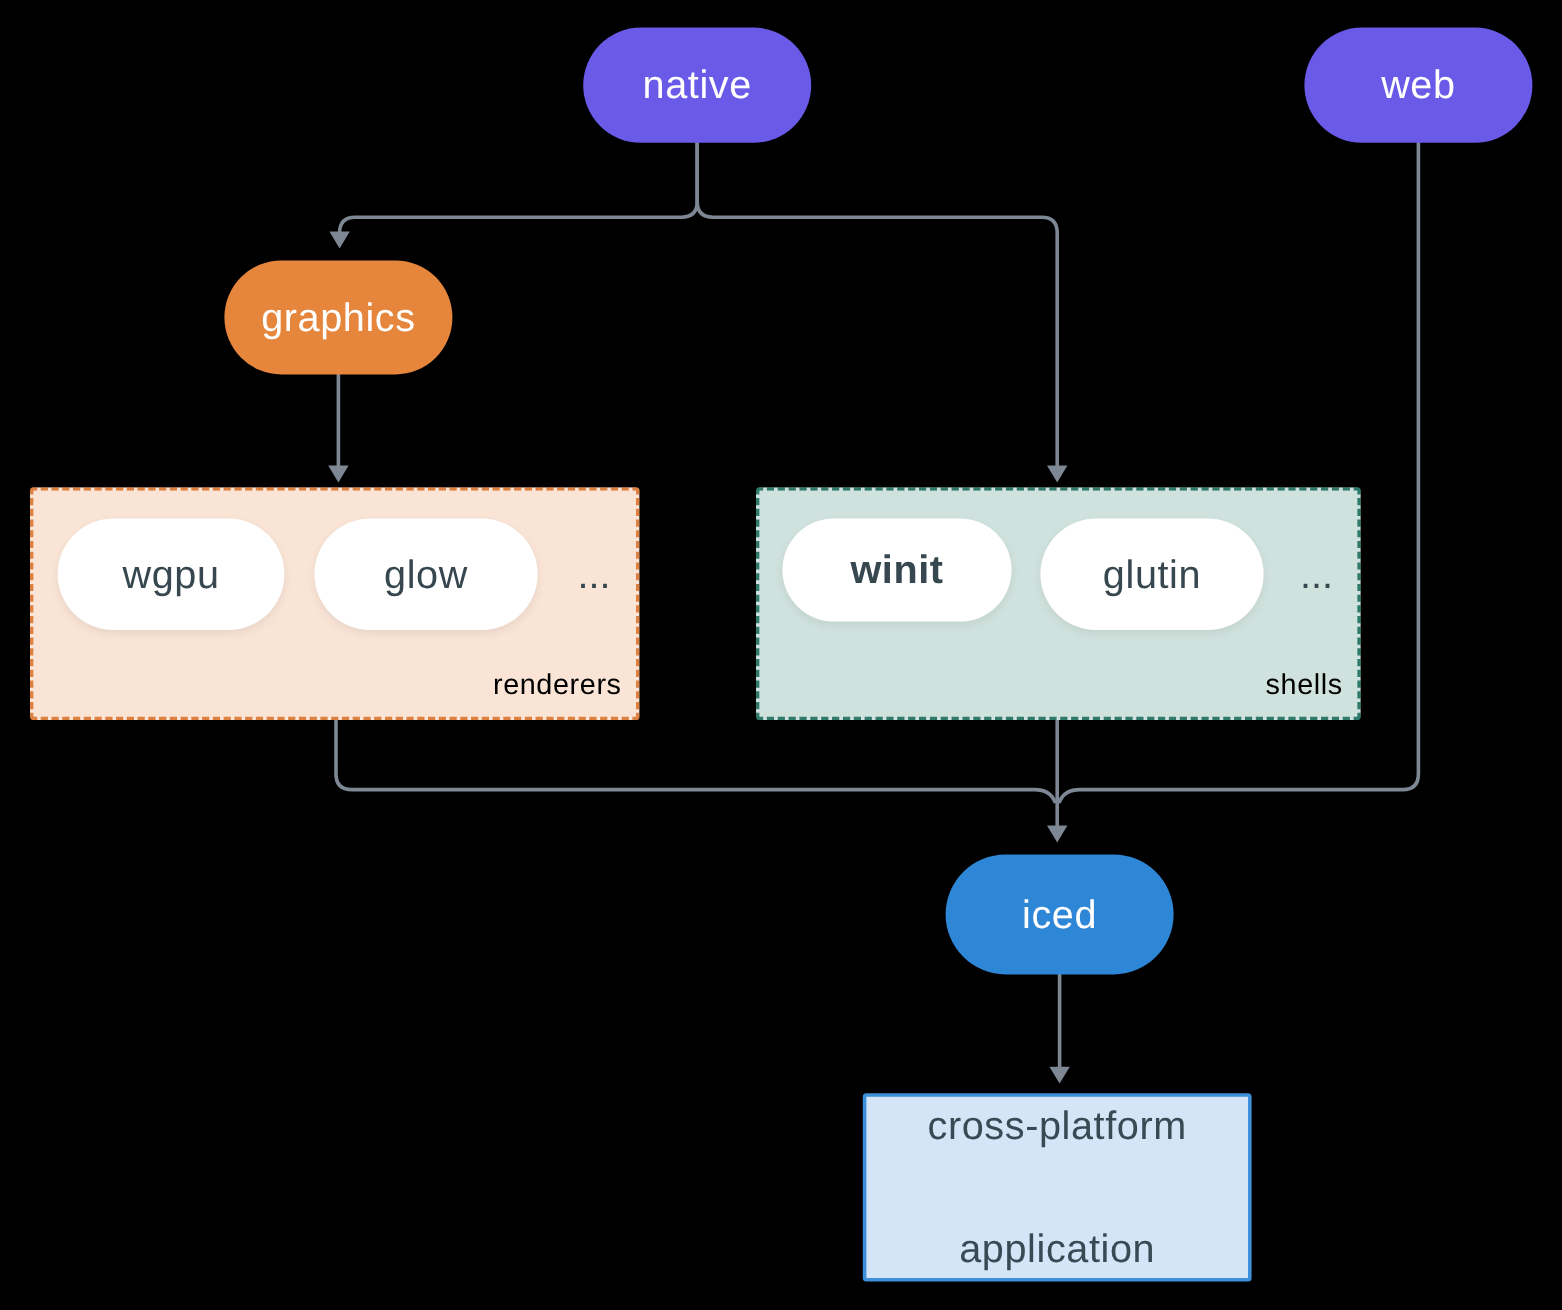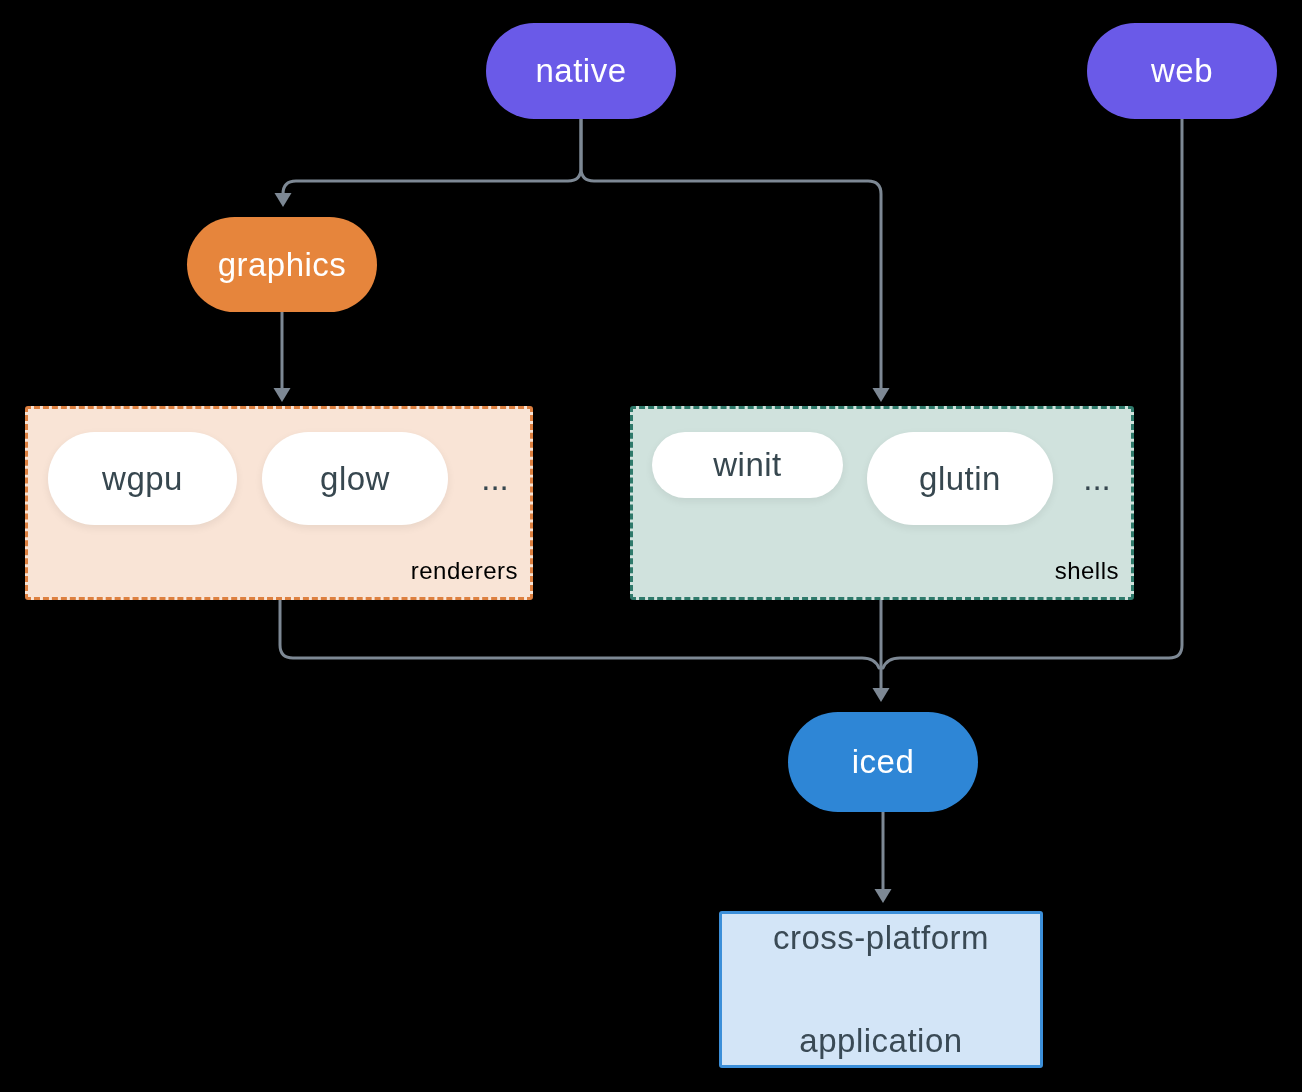--- a/index.html
+++ b/index.html
@@ -47,21 +47,21 @@
     border: 3px dashed #dd8040;
     text-align: right;
   }
   #group-shells {
     left: 630px; top: 406px; width: 504px; height: 194px;
     background: #d0e2dd;
     border: 3px dashed #2f7a6b;
   }
   #node-wgpu   { left: 20px;  top: 23px; width: 189px; height: 93px; }
   #node-glow   { left: 234px; top: 23px; width: 186px; height: 93px; }
-  #node-winit  { left: 19px;  top: 23px; width: 191px; height: 66px; }
+  #node-winit  { left: 19px;  top: 23px; width: 191px; height: 86px; font-weight: bold; }
   #node-glutin { left: 234px; top: 23px; width: 186px; height: 93px; }
   .ellipsis {
     position: absolute;
     top: 23px; height: 93px; width: 62px;
     display: flex; align-items: center; justify-content: center;
     font-size: 33px; color: #37474f;
   }
   #group-renderers .ellipsis { left: 436px; }
   #group-shells   .ellipsis { left: 433px; }
   .group-label {

